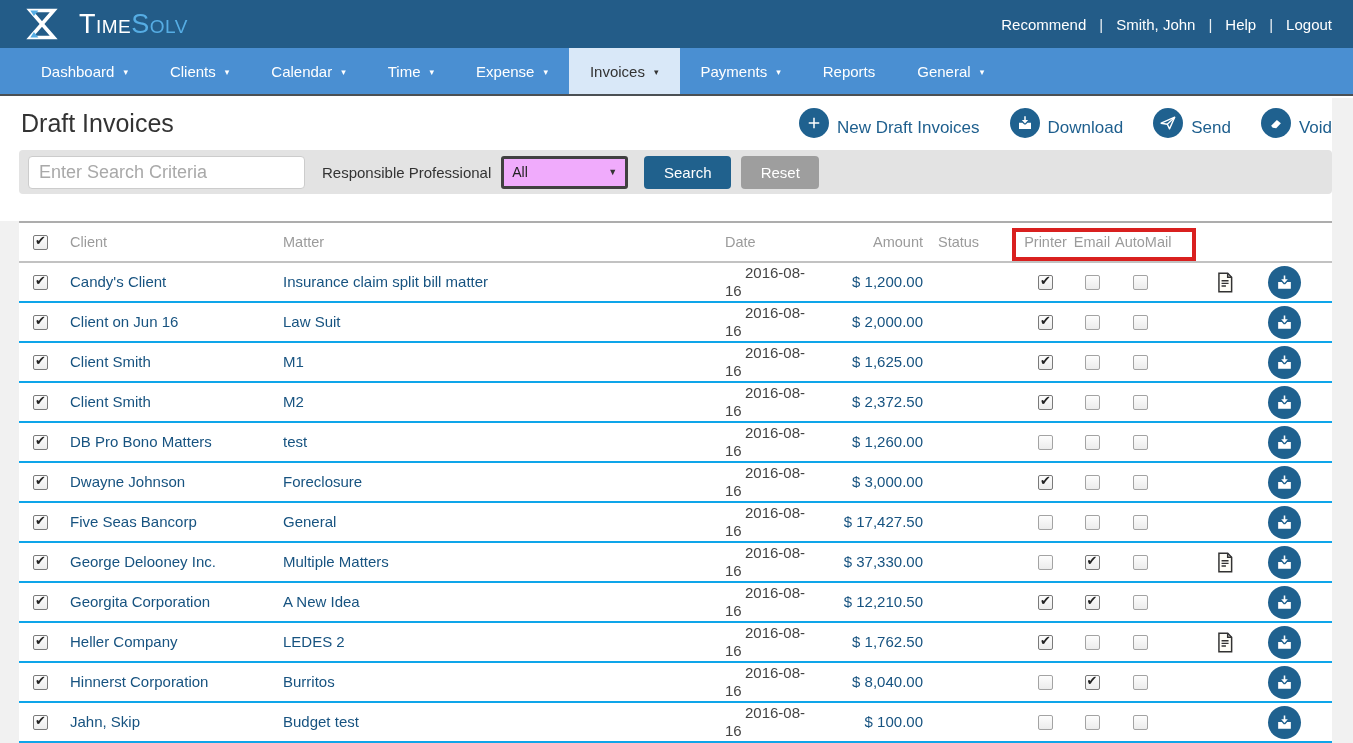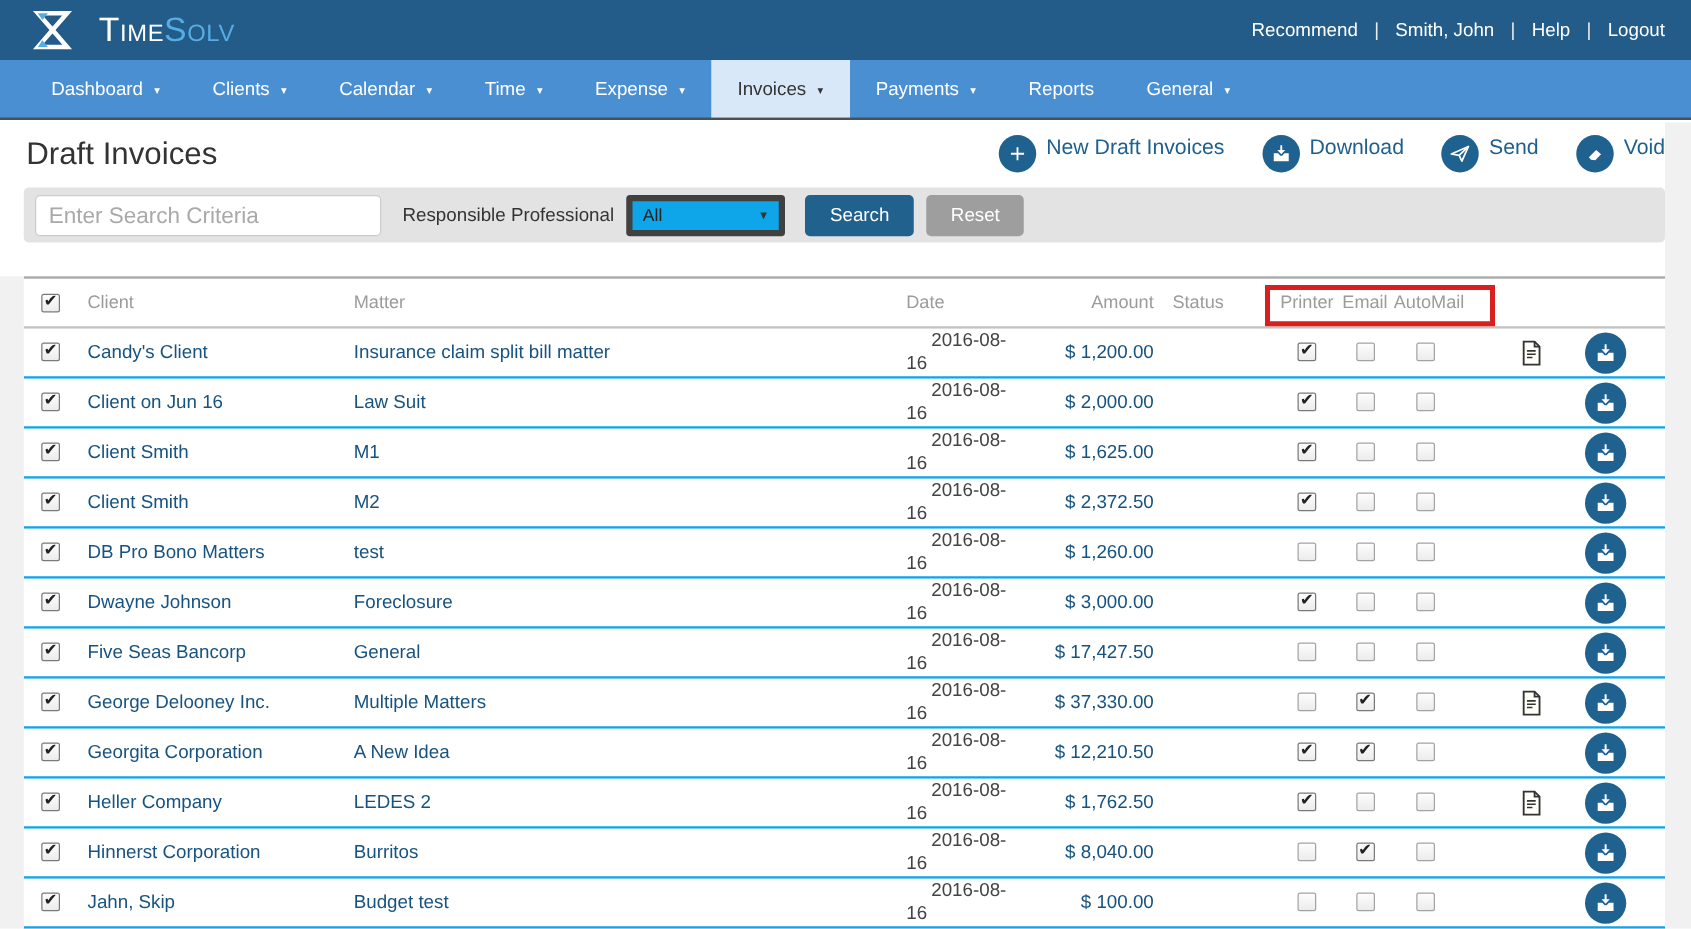--- a/index.html
+++ b/index.html
@@ -25,34 +25,34 @@
   .nav-item { display:flex; align-items:center; gap:9px; padding:0 21px;
     color:#fff; font-size:15px; cursor:pointer; white-space:nowrap; }
   .nav-item .caret { font-size:9px; margin-top:2px; }
   .nav-item.active { background:#d9e8f8; color:#333; }
 
   
   .title-row { height:54px; display:flex; align-items:center;
     justify-content:space-between; padding:0 21px; }
   .page-title { font-size:25px; font-weight:500; color:#333; }
   .actions { display:flex; align-items:center; gap:30px; }
-  .action { display:flex; align-items:flex-start; gap:8px; cursor:pointer; }
+  .action { display:flex; align-items:flex-end; gap:8px; cursor:pointer; }
   .action .circle { width:30px; height:30px; border-radius:50%; background:#1f618f;
     display:flex; align-items:center; justify-content:center; flex:0 0 auto; }
   .action .circle svg { width:18px; height:18px; }
   .action .label { font-size:17px; color:#1e5f8e; white-space:nowrap; }
 
   
   .search-panel { position:absolute; left:19px; top:150px; width:1313px; height:44px;
     background:#e3e3e3; border-radius:4px; display:flex; align-items:center; padding-left:9px; }
   .search-input { width:277px; height:33px; border:1px solid #ccc; border-radius:4px;
     padding:0 10px; font-size:18px; color:#333; outline:none; font-family:inherit; }
   .search-input::placeholder { color:#a9a9a9; }
   .rp-label { font-size:15px; color:#333; margin-left:17px; white-space:nowrap; }
-  .select { width:127px; height:33px; background:#0ea5e9; border:5px solid #404040; border-radius:3px;
+  .select { width:127px; height:33px; background:#f0abfc; border:3px solid #404040; border-radius:3px;
     margin-left:10px; display:flex; align-items:center; justify-content:space-between;
     padding:0 8px; font-size:14px; color:#222; cursor:pointer; }
   .select .caret { font-size:9px; color:#333; }
   .btn { height:33px; border:none; border-radius:4px; color:#fff; font-size:15px;
     cursor:pointer; font-family:inherit; }
   .btn-search { width:87px; background:#20618d; margin-left:16px; }
   .btn-reset { width:78px; background:#9e9e9e; margin-left:10px; }
 
   
   .table { position:absolute; left:19px; top:221px; width:1313px; background:#fff; }

